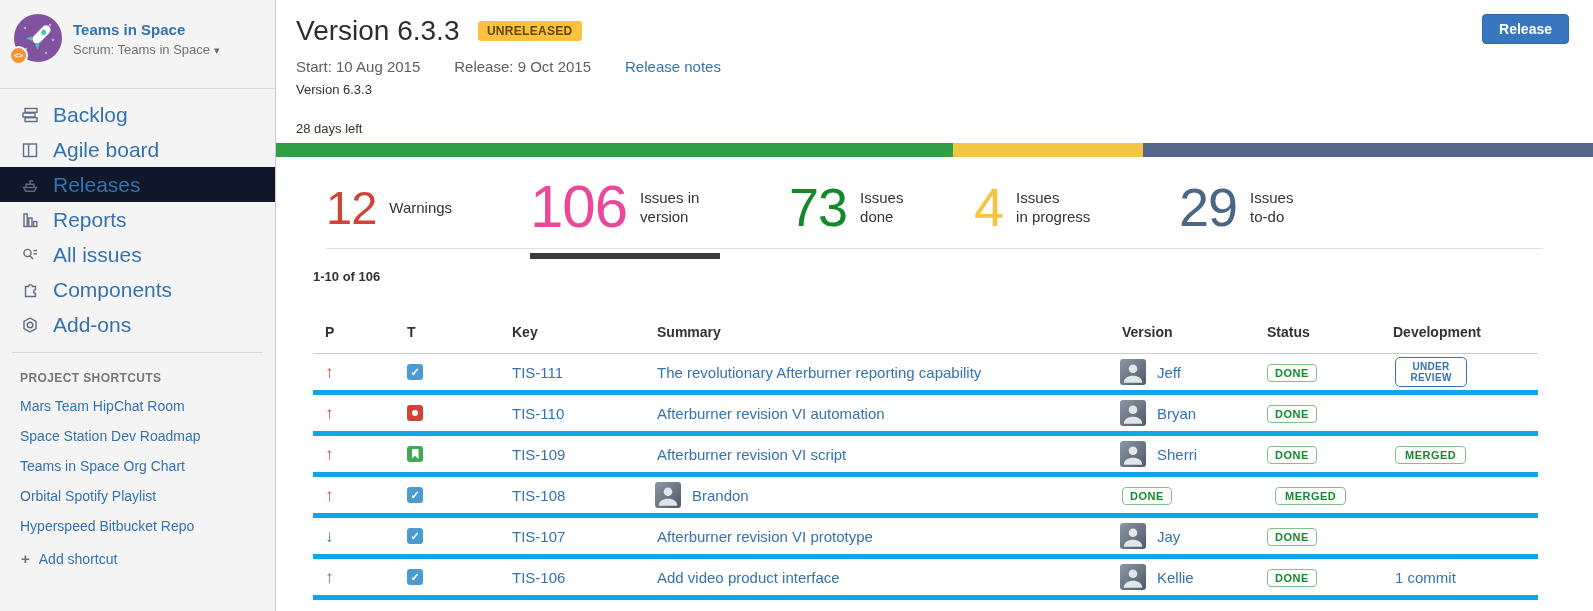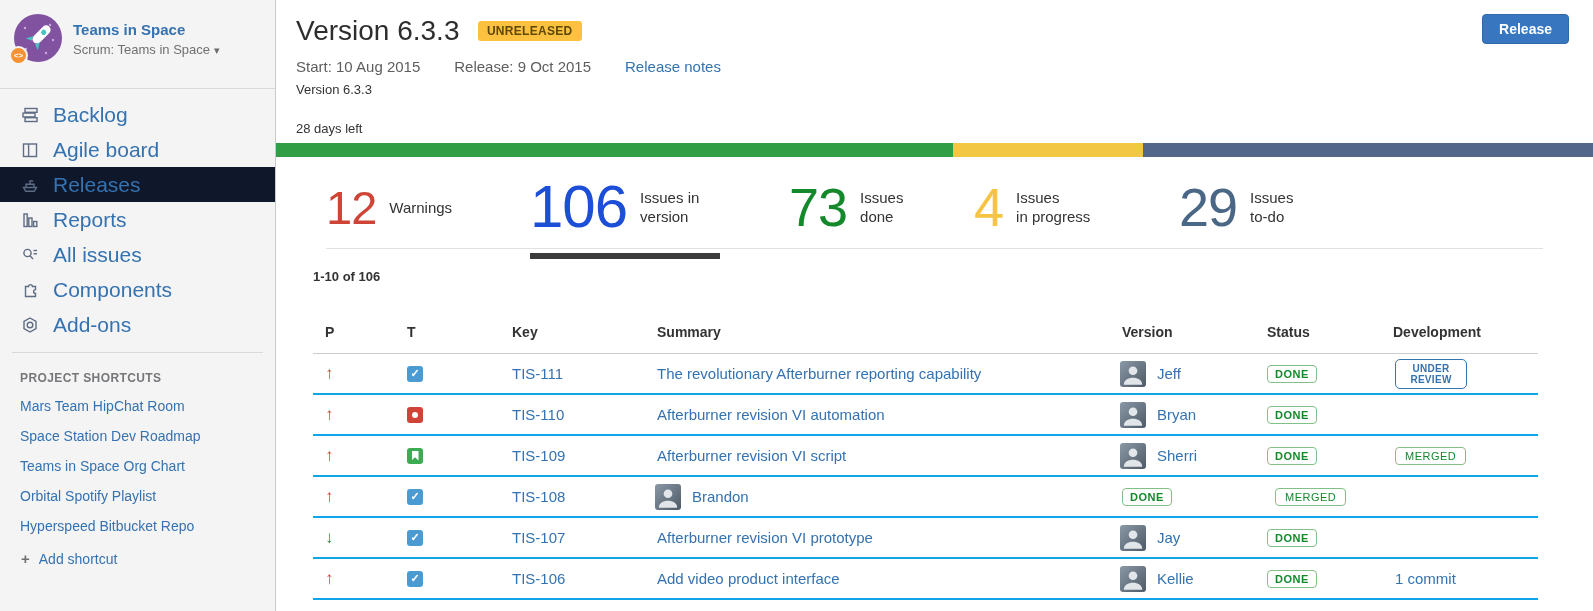--- a/index.html
+++ b/index.html
@@ -64,40 +64,40 @@
   
   .stats { display:flex; align-items:center; margin:28px 26px 0 30px; height:64px; padding-bottom:19px; border-bottom:1px solid #e0e0e0; }
   .stat { display:flex; align-items:center; gap:13px; position:relative; cursor:pointer; }
   .stat-warnings { width:204px; }
   .stat-total    { width:190px; }
   .stat-done     { width:185px; margin-left:69px; }
   .stat-progress { width:205px; }
   .stat-todo     { width:200px; }
   .stat-num { line-height:1; font-size:54px; letter-spacing:-1px; }
   .stat-warnings .stat-num { font-size:47px; color:#d04437; }
-  .stat-total    .stat-num { font-size:60px; color:#1d4ed8; }
+  .stat-total    .stat-num { font-size:60px; color:#ec4899; }
   .stat-done     .stat-num { color:#14892c; }
   .stat-progress .stat-num { color:#f6c342; }
   .stat-todo     .stat-num { color:#4a6785; }
   .stat-label { font-size:15px; color:#333; line-height:19px; }
   .stat.active::after { content:""; position:absolute; left:0; right:0; bottom:-22px; height:6px; background:#3b3b3b; }
 
   .count-label { margin:20px 0 0 17px; font-weight:bold; font-size:13px; color:#333; }
 
   
   .issues-table { margin:24px 26px 0 17px; width:1225px; }
   .tbl-header, .issue-row {
     display:grid;
     grid-template-columns:82px 105px 145px 465px 145px 120px 1fr;
     align-items:center;
   }
   .tbl-header { font-weight:bold; font-size:14px; color:#333; padding:16px 0 13px; border-bottom:1px solid #cccccc; }
   .tbl-header > div { padding-left:12px; }
   .th-dev { padding-left:18px !important; }
-  .issue-row { height:41px; border-bottom:2px solid #0ea5e9; font-size:15px; }
+  .issue-row { height:41px; border-bottom:5px solid #0ea5e9; font-size:15px; }
 
   .prio { padding-left:12px; font-size:17px; font-weight:bold; line-height:1; }
   .prio-up::before   { content:"\2191"; color:#d04437; }
   .prio-down::before { content:"\2193"; color:#2a9141; }
 
   .type { width:16px; height:16px; border-radius:3px; margin-left:12px; display:flex; align-items:center; justify-content:center; }
   .type-task { background:#4b9bd3; }
   .type-task::after { content:"\2713"; color:#fff; font-size:11px; font-weight:bold; }
   .type-bug { background:#d04437; }
   .type-bug::after { content:""; width:6px; height:6px; border-radius:50%; background:#fff; }
@@ -121,21 +121,21 @@
   }
 
   .cell-dev { padding-left:20px; }
   .dev-lozenge-blue {
     display:inline-block; border:1px solid #3572b0; color:#3572b0; background:#fff;
     font-weight:bold; font-size:10px; line-height:11px; padding:3px 8px; border-radius:5px;
     max-width:72px; text-align:center; letter-spacing:.3px;
   }
   .dev-lozenge-green {
     display:inline-block; border:1px solid #82c087; color:#14892c; background:#fff;
-    font-weight:normal; font-size:11px; padding:2px 9px; border-radius:4px; letter-spacing:.5px;
+    font-weight:bold; font-size:11px; padding:2px 9px; border-radius:4px; letter-spacing:.5px;
   }
   .dev-link { color:#3572b0; font-size:15px; cursor:pointer; }
 </style>
 </head>
 <body>
 
 <div class="sidebar">
   <div class="side-header">
     <div class="avatar-wrap">
       <svg width="48" height="48" viewBox="0 0 48 48">

